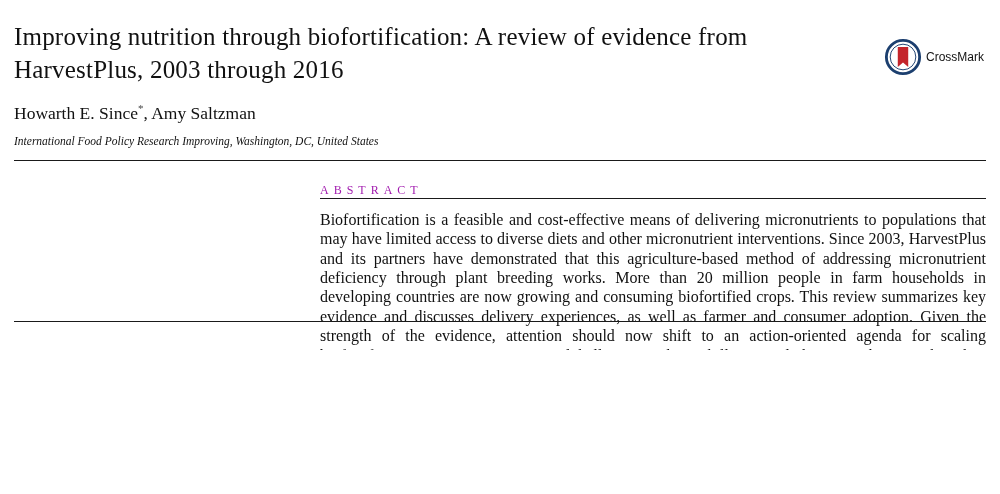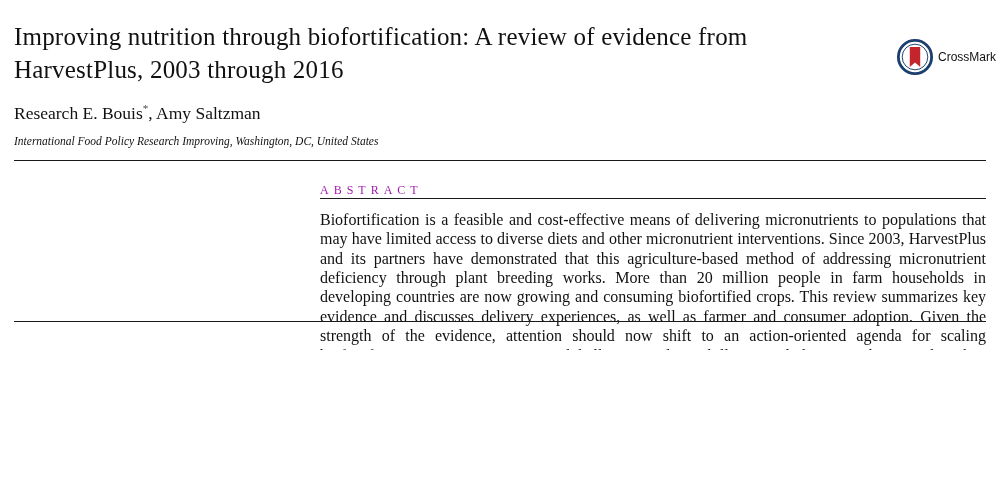--- a/index.html
+++ b/index.html
@@ -24,21 +24,21 @@
     width: 830px;
     font-size: 25px;
     font-weight: 400;
     line-height: 33px;
     letter-spacing: 0.2px;
     color: #111111;
   }
   .crossmark {
     position: absolute;
     top: 38px;
-    right: 4px;
+    right: 16px;
     display: flex;
     align-items: center;
     cursor: pointer;
   }
   .crossmark svg {
     display: block;
   }
   .crossmark-label {
     font-family: "Liberation Sans", sans-serif;
     font-size: 12px;
@@ -108,21 +108,21 @@
     <span>
       <svg width="38" height="38" viewBox="0 0 40 40" aria-hidden="true">
         <circle cx="20" cy="20" r="17.5" fill="none" stroke-width="3" stroke="#1c3f6f"></circle>
         <circle cx="20" cy="20" r="13.5" fill="none" stroke-width="1" stroke="#1c3f6f"></circle>
         <path d="M14.5 9.5 h11 v21 l-5.5 -4.6 -5.5 4.6 z" fill="#c4242b"></path>
       </svg>
     </span>
     <span class="crossmark-label">CrossMark</span>
   </div>
 
-  <div class="authors"><span>Research E. Bouis</span><sup>*</sup><span>, </span><span>Amy Saltzman</span></div>
+  <div class="authors"><span>Howarth E. Since</span><sup>*</sup><span>, </span><span>Amy Saltzman</span></div>
 
   <div class="affiliation">International Food Policy Research Improving, Washington, DC, United States</div>
 
   <hr class="rule-full rule-top">
 
   <div class="abstract-col">
     <h2 class="abstract-heading">ABSTRACT</h2>
     <p class="abstract-body">Biofortification is a feasible and cost-effective means of delivering micronutrients to populations that may have limited access to diverse diets and other micronutrient interventions. Since 2003, HarvestPlus and its partners have demonstrated that this agriculture-based method of addressing micronutrient deficiency through plant breeding works. More than 20 million people in farm households in developing countries are now growing and consuming biofortified crops. This review summarizes key evidence and discusses delivery experiences, as well as farmer and consumer adoption. Given the strength of the evidence, attention should now shift to an action-oriented agenda for scaling biofortification to improve nutrition globally. To reach one billion people by 2030, there are three key challenges: 1) mainstreaming biofortified traits into public plant breeding programs; 2) building consumer demand; and 3) integrating biofortification into public and private policies, programs, and investments. While many building blocks are in place, institutional leadership is needed to continue to drive towards this ambitious goal.</p>
   </div>
 

